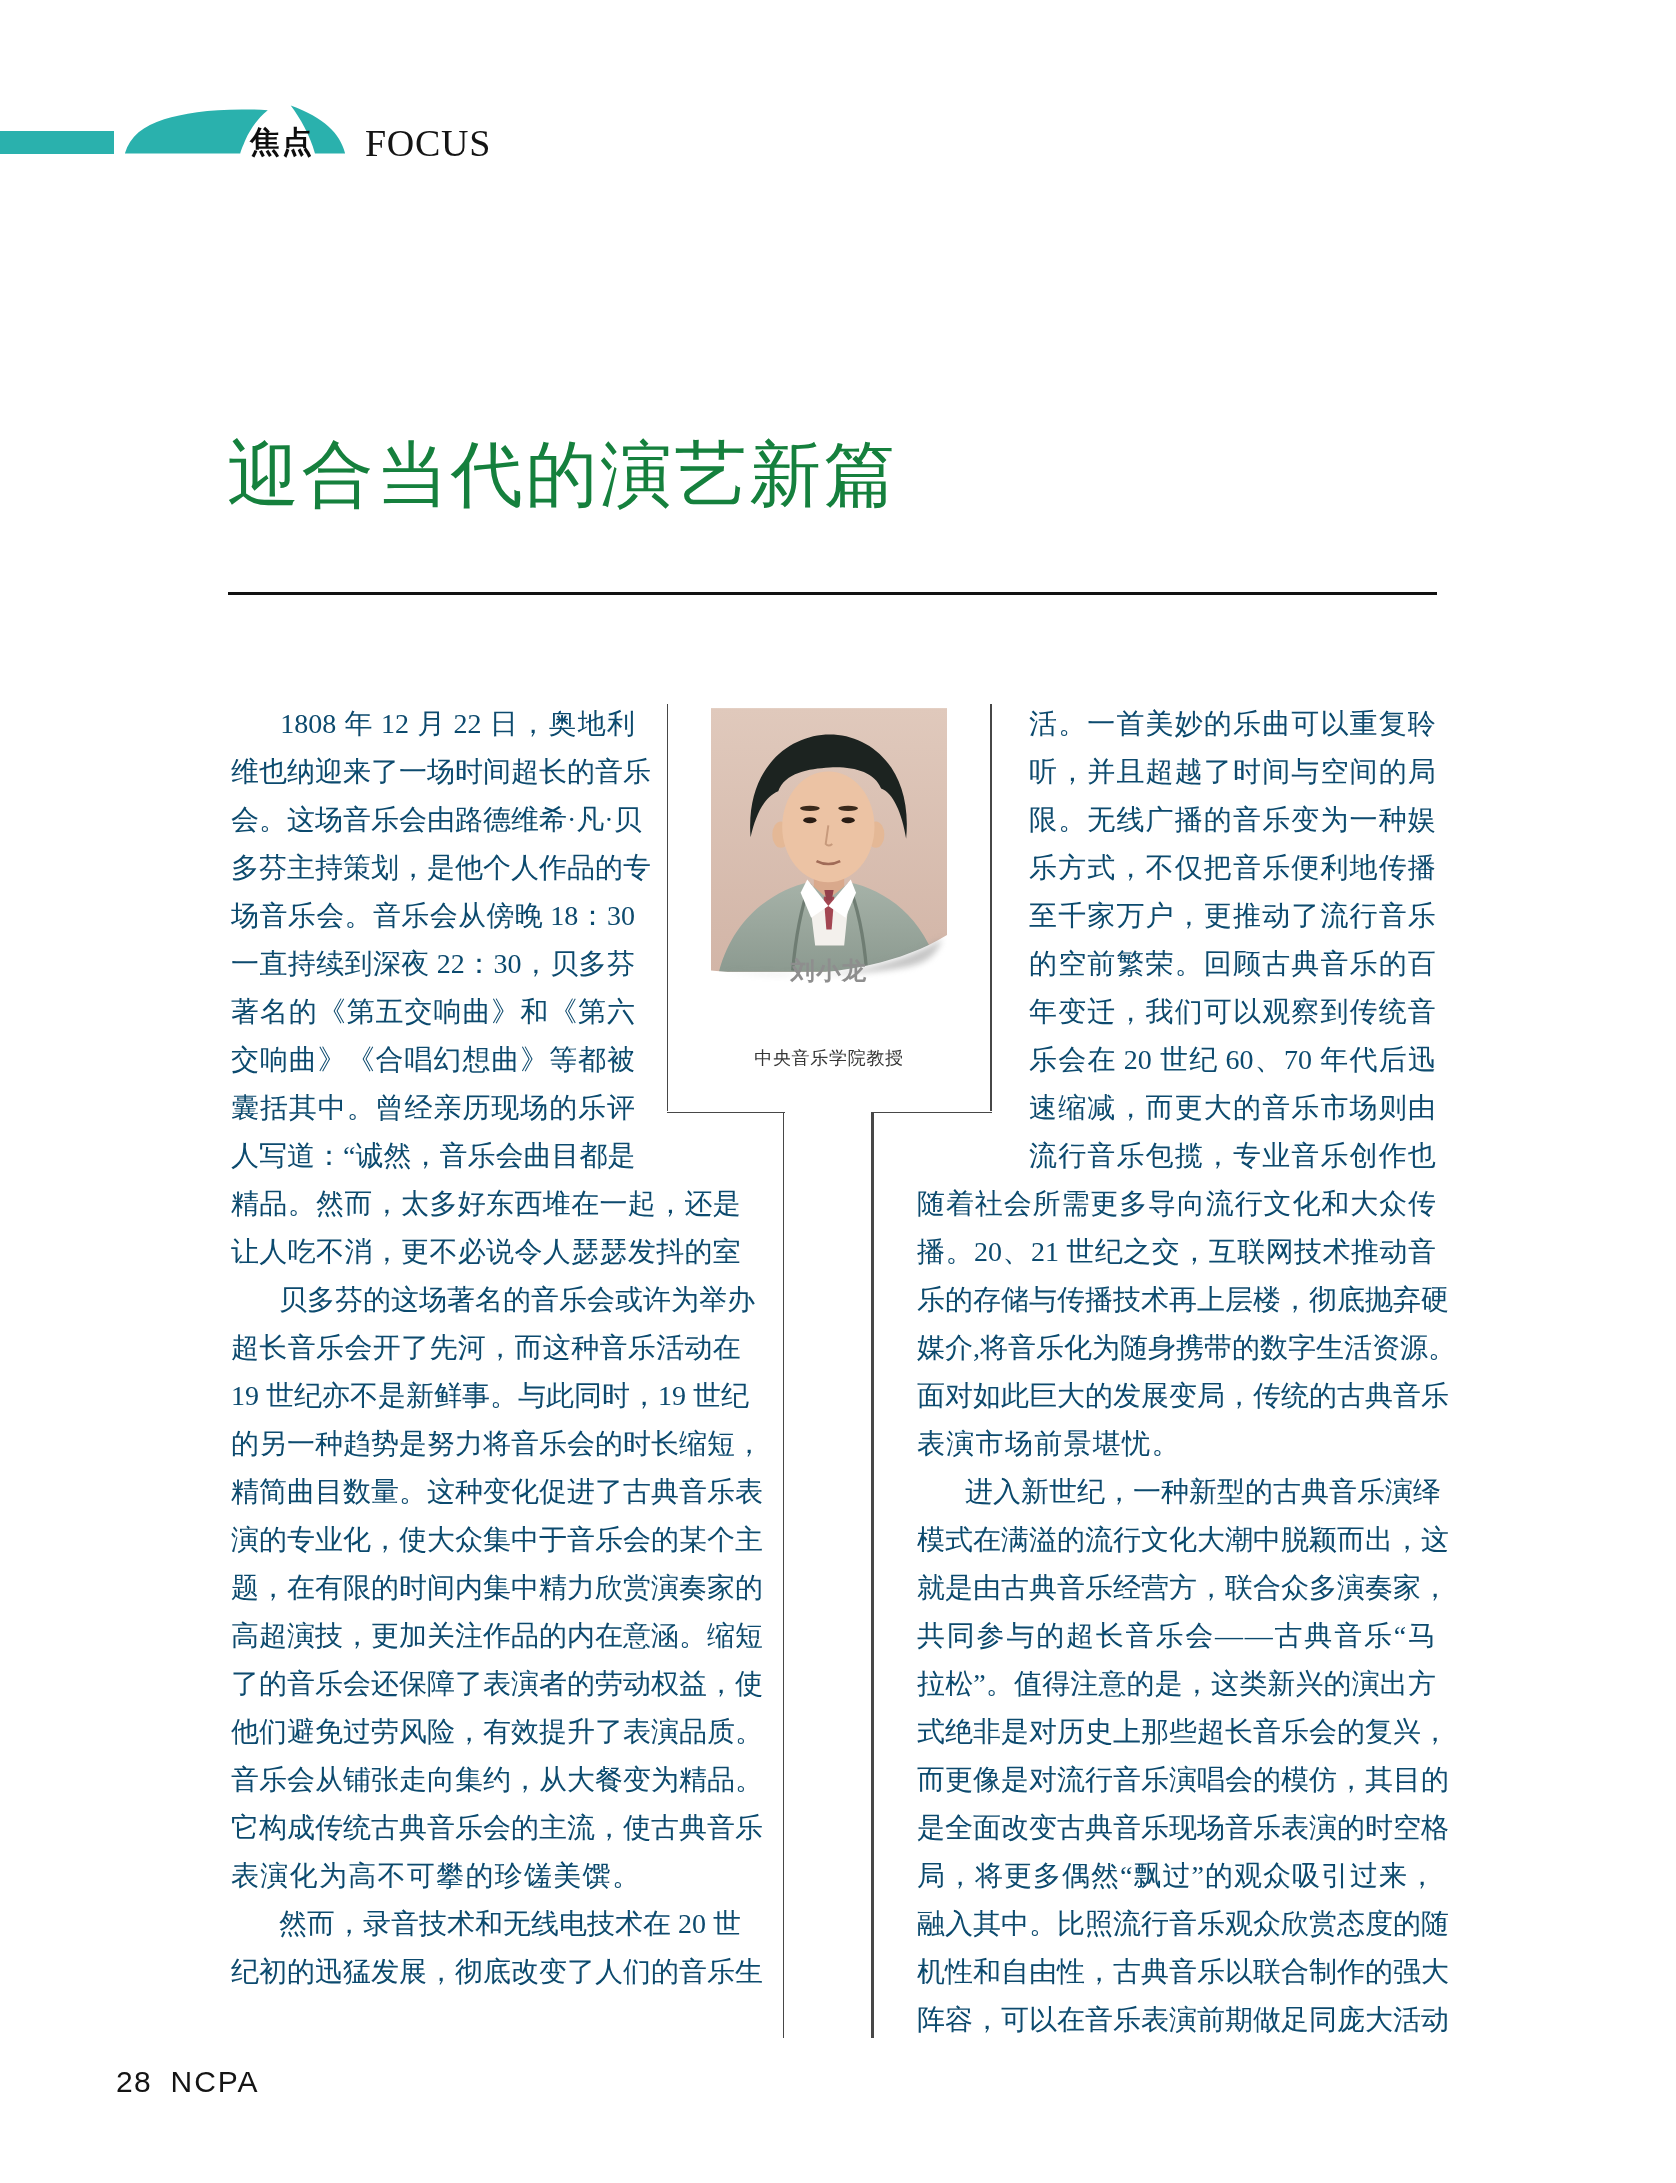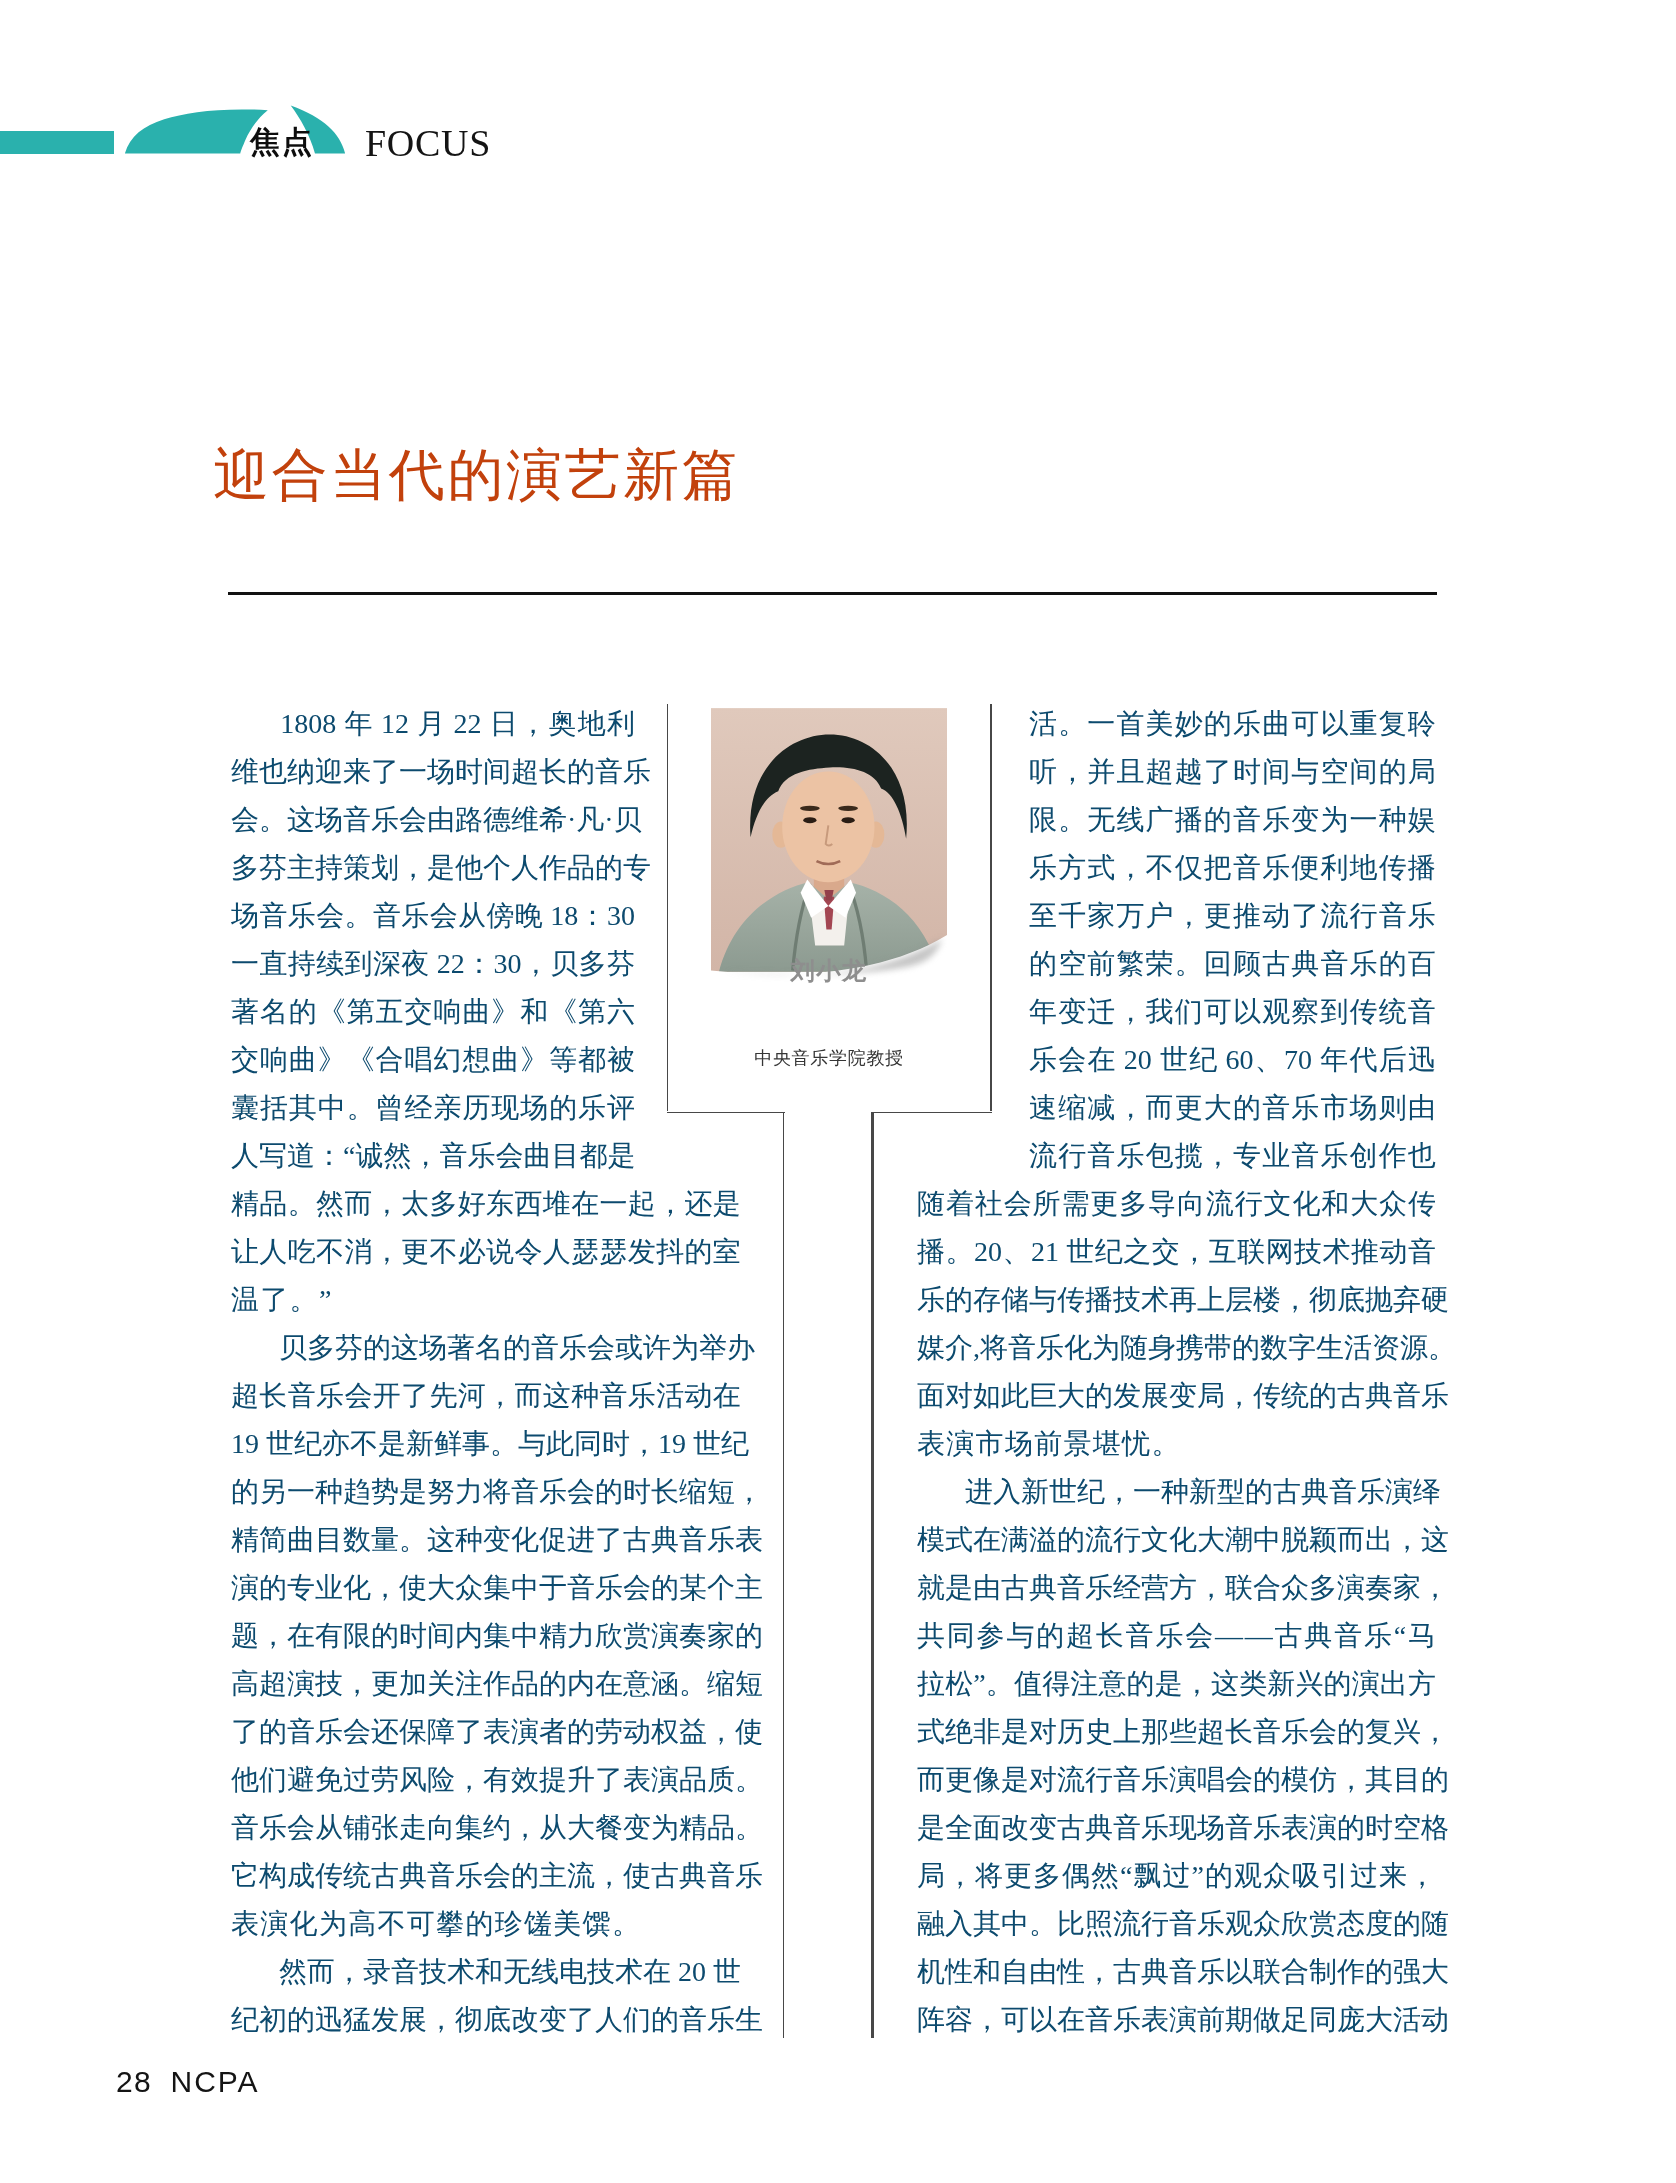--- a/index.html
+++ b/index.html
@@ -9,22 +9,22 @@
     font-family:"Liberation Serif","DejaVu Serif",serif;color:#1f1f1f;
   }
   
   .hdr-bar{position:absolute;left:0;top:131px;width:114px;height:23px;background:var(--teal);}
   .hdr-swoosh{position:absolute;left:116px;top:99px;width:238px;height:59px;}
   .hdr-cn{position:absolute;left:250px;top:127px;font-family:"Liberation Sans","DejaVu Sans",sans-serif;
     font-weight:bold;font-size:30px;line-height:30px;color:#0d0d0d;letter-spacing:2px;}
   .hdr-en{position:absolute;left:351px;top:124px;font-family:"Liberation Serif","DejaVu Serif",serif;
     font-size:38px;line-height:38px;color:#141414;letter-spacing:0.7px;margin-left:14px;}
   
-  .title{position:absolute;left:213px;top:426px;font-size:56px;line-height:99px;
-    font-weight:400;color:#c2410c;letter-spacing:2.6px;white-space:pre;}
+  .title{position:absolute;left:227px;top:426px;font-size:72px;line-height:99px;
+    font-weight:400;color:#15803d;letter-spacing:2.6px;white-space:pre;}
   .title-rule{position:absolute;left:228px;top:592px;width:1209px;height:2.6px;background:#111111;}
   
   .kl{position:absolute;background:#474747;}
   .kl-box-left{left:667px;top:704px;width:1.3px;height:407px;}
   .kl-box-right{left:990px;top:704px;width:2px;height:407px;}
   .kl-shelf-left{left:667px;top:1112px;width:118px;height:1.3px;}
   .kl-shelf-right{left:873px;top:1112px;width:119px;height:1.3px;}
   .kl-gutter-left{left:783px;top:1112px;width:1.3px;height:926px;}
   .kl-gutter-right{left:871px;top:1112px;width:2.6px;height:926px;}
   
@@ -311,21 +311,20 @@
         <span>说</span>
         <span>令</span>
         <span>人</span>
         <span>瑟</span>
         <span>瑟</span>
         <span>发</span>
         <span>抖</span>
         <span>的</span>
         <span>室</span>
       </div>
-      <div class="line wide plain">温了。”</div>
       <div class="line wide just">
         <span class="indsp"></span>
         <span>贝</span>
         <span>多</span>
         <span>芬</span>
         <span>的</span>
         <span>这</span>
         <span>场</span>
         <span>著</span>
         <span>名</span>

